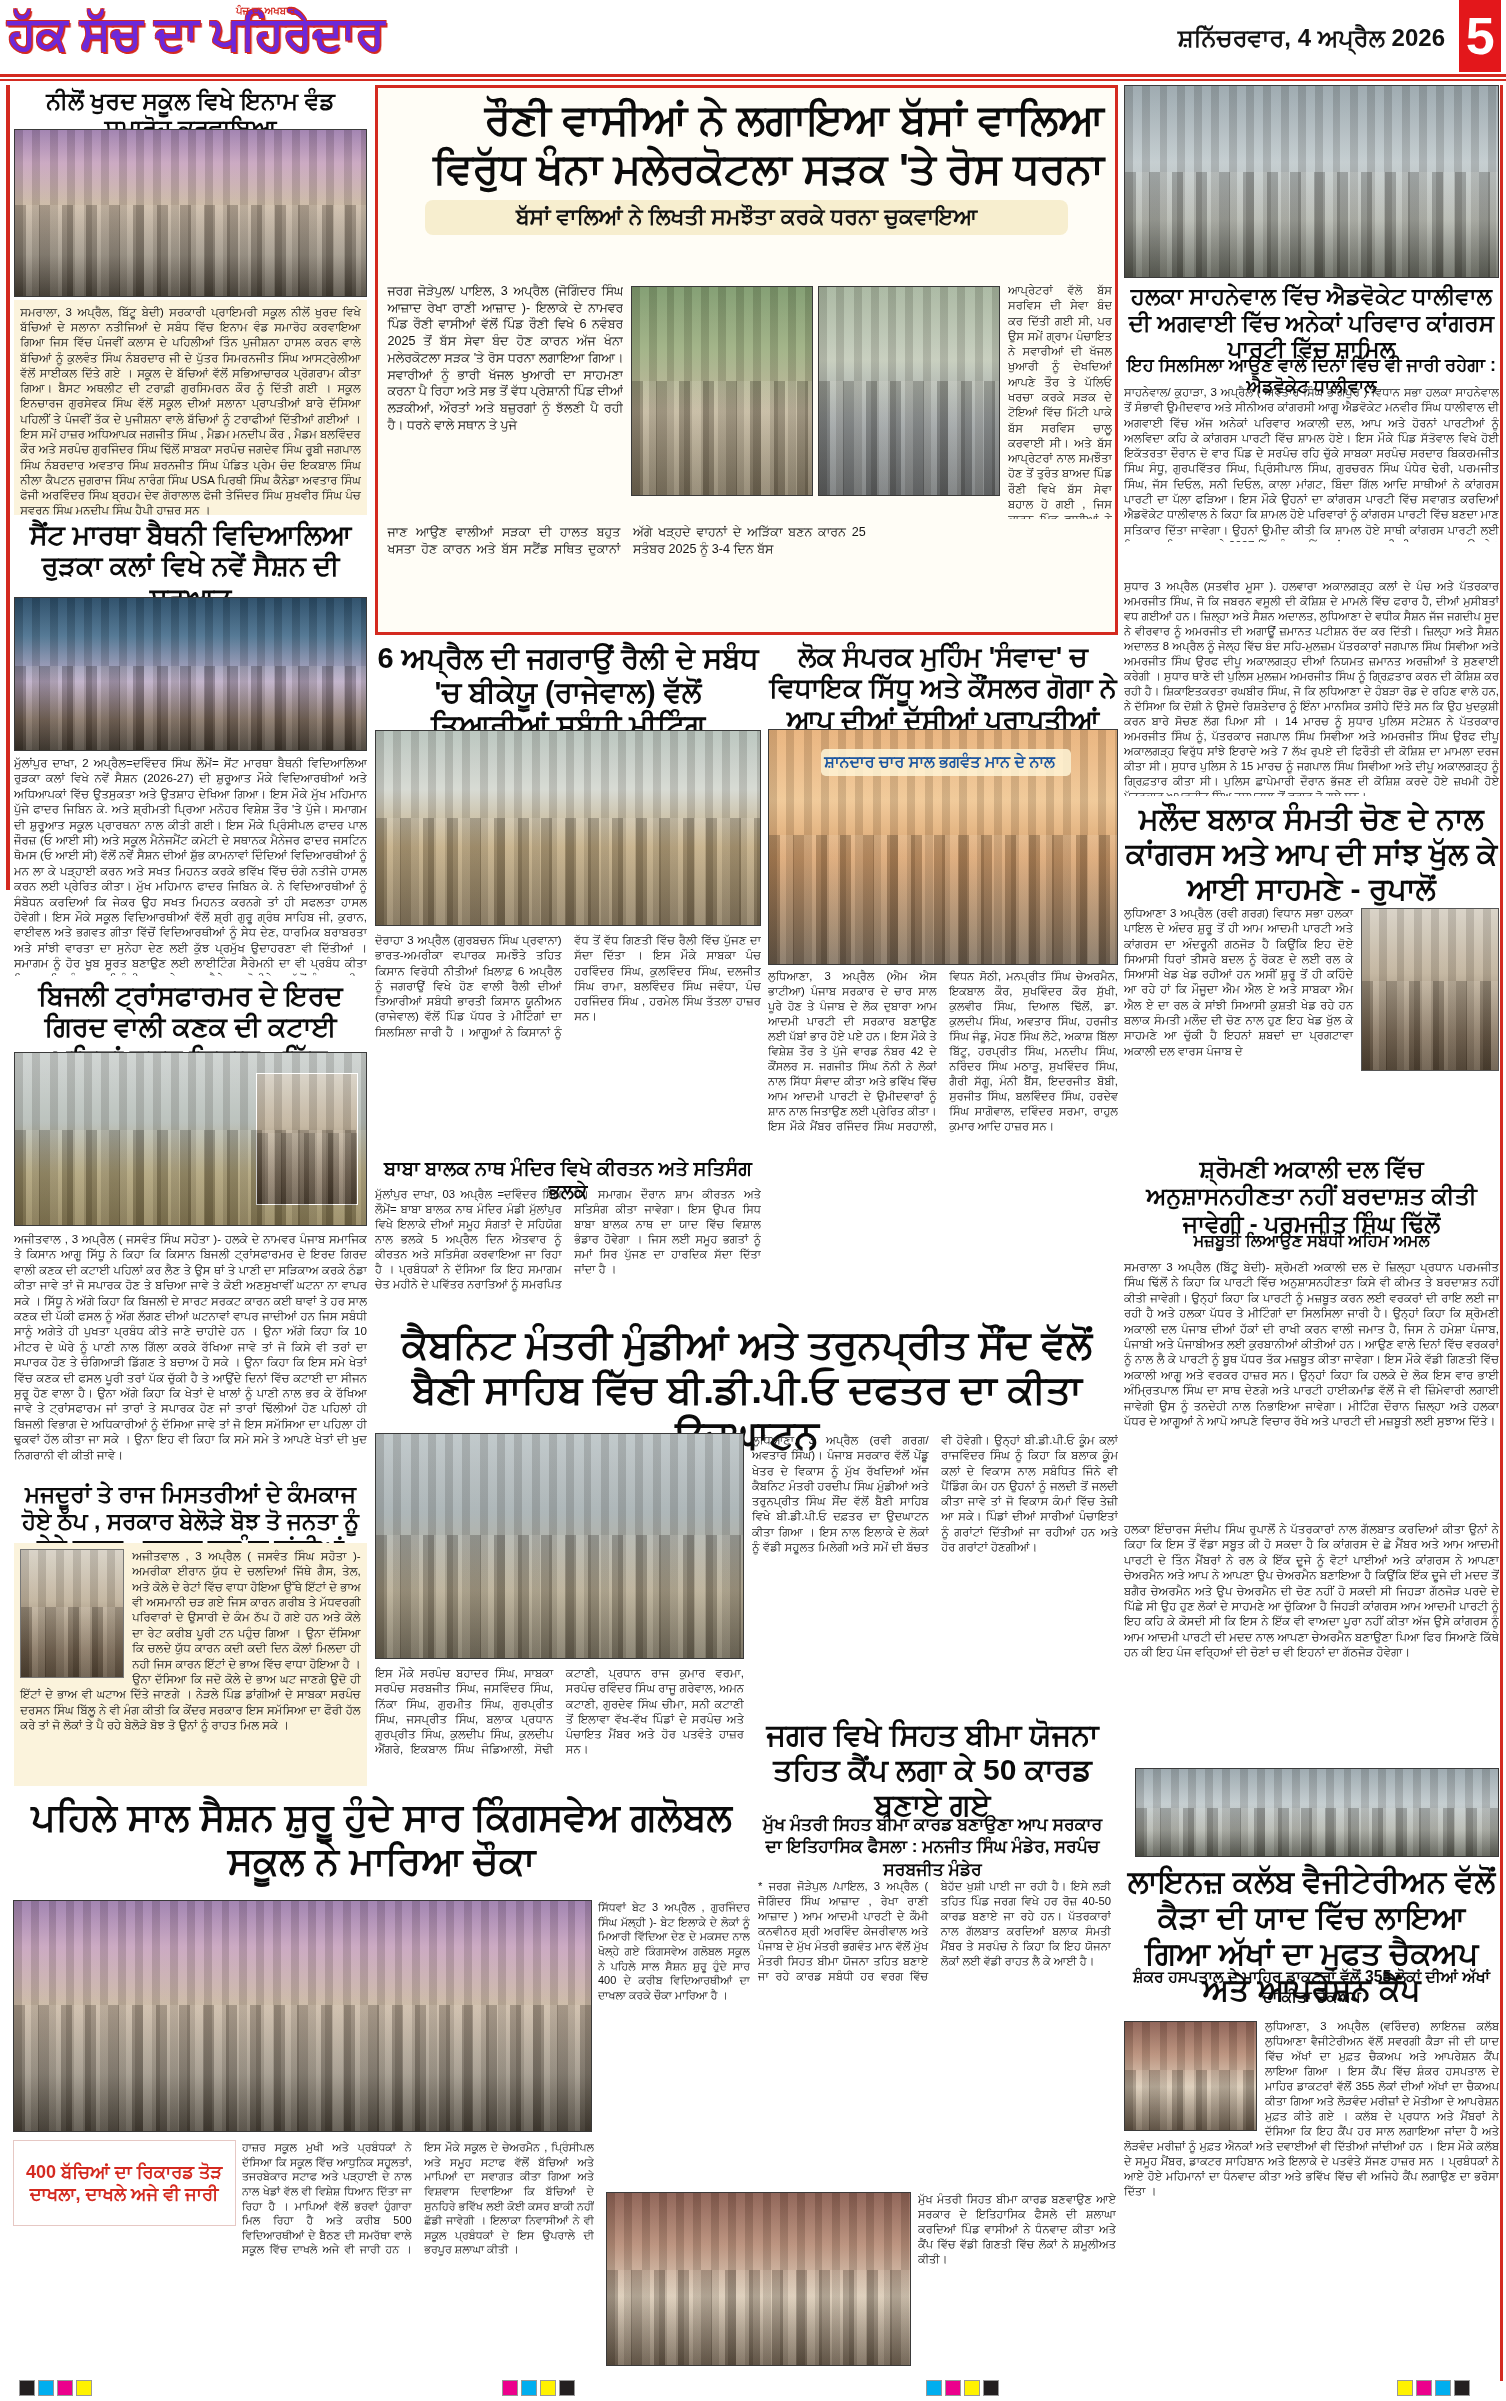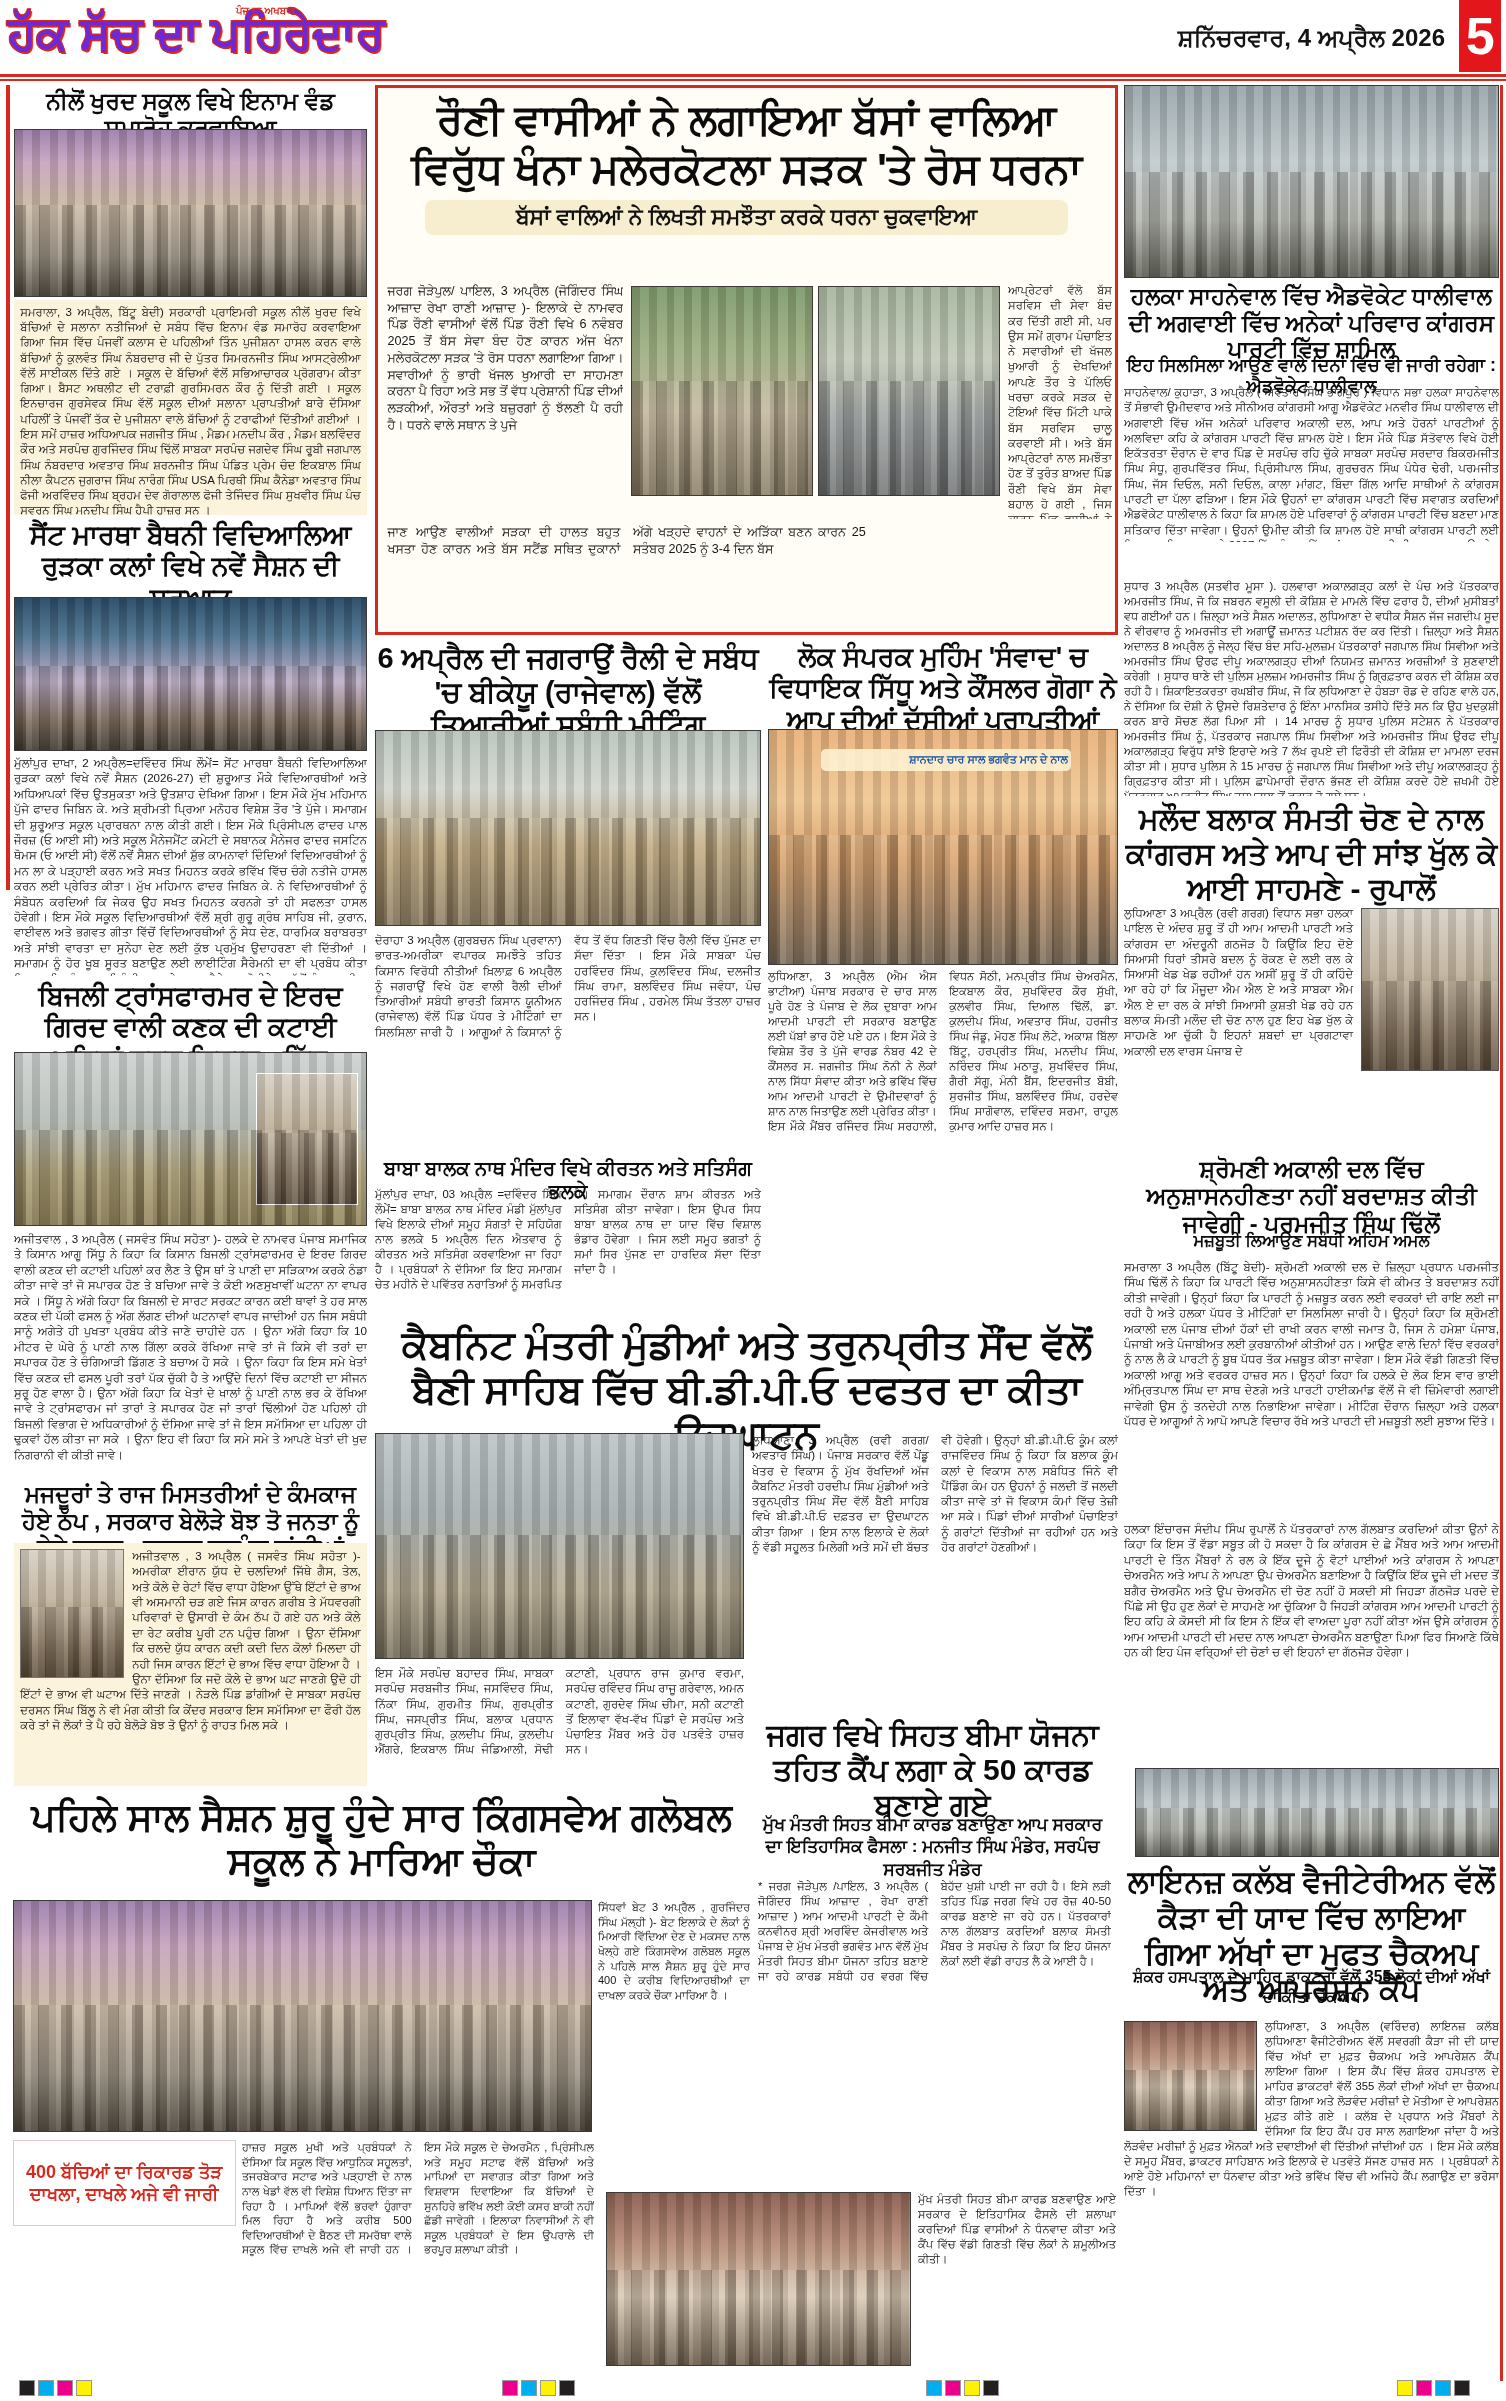--- a/index.html
+++ b/index.html
@@ -63,39 +63,39 @@
   </div>
   <div class="abs body-txt" style="left:14px;top:1231px;width:353px;height:245px;font-size:11.6px;overflow:hidden;">ਅਜੀਤਵਾਲ , 3 ਅਪ੍ਰੈਲ ( ਜਸਵੰਤ ਸਿੰਘ ਸਹੋਤਾ )- ਹਲਕੇ ਦੇ ਨਾਮਵਰ ਪੰਜਾਬ ਸਮਾਜਿਕ ਤੇ ਕਿਸਾਨ ਆਗੂ ਸਿੱਧੂ ਨੇ ਕਿਹਾ ਕਿ ਕਿਸਾਨ ਬਿਜਲੀ ਟ੍ਰਾਂਸਫਾਰਮਰ ਦੇ ਇਰਦ ਗਿਰਦ ਵਾਲੀ ਕਣਕ ਦੀ ਕਟਾਈ ਪਹਿਲਾਂ ਕਰ ਲੈਣ ਤੇ ਉਸ ਥਾਂ ਤੇ ਪਾਣੀ ਦਾ ਸੜਿਕਾਅ ਕਰਕੇ ਠੰਡਾ ਕੀਤਾ ਜਾਵੇ ਤਾਂ ਜੋ ਸਪਾਰਕ ਹੋਣ ਤੇ ਬਚਿਆ ਜਾਵੇ ਤੇ ਕੋਈ ਅਣਸੁਖਾਵੀਂ ਘਟਨਾ ਨਾ ਵਾਪਰ ਸਕੇ । ਸਿੱਧੂ ਨੇ ਅੱਗੇ ਕਿਹਾ ਕਿ ਬਿਜਲੀ ਦੇ ਸਾਰਟ ਸਰਕਟ ਕਾਰਨ ਕਈ ਥਾਵਾਂ ਤੇ ਹਰ ਸਾਲ ਕਣਕ ਦੀ ਪੱਕੀ ਫਸਲ ਨੂੰ ਅੱਗ ਲੱਗਣ ਦੀਆਂ ਘਟਨਾਵਾਂ ਵਾਪਰ ਜਾਦੀਆਂ ਹਨ ਜਿਸ ਸਬੰਧੀ ਸਾਨੂੰ ਅਗੇਤੇ ਹੀ ਪੁਖਤਾ ਪ੍ਰਬੰਧ ਕੀਤੇ ਜਾਣੇ ਚਾਹੀਦੇ ਹਨ । ਉਨਾ ਅੱਗੇ ਕਿਹਾ ਕਿ 10 ਮੀਟਰ ਦੇ ਘੇਰੇ ਨੂੰ ਪਾਣੀ ਨਾਲ ਗਿੱਲਾ ਕਰਕੇ ਰੱਖਿਆ ਜਾਵੇ ਤਾਂ ਜੋ ਕਿਸੇ ਵੀ ਤਰਾਂ ਦਾ ਸਪਾਰਕ ਹੋਣ ਤੇ ਚੰਗਿਆੜੀ ਡਿੱਗਣ ਤੇ ਬਚਾਅ ਹੋ ਸਕੇ । ਉਨਾ ਕਿਹਾ ਕਿ ਇਸ ਸਮੇ ਖੇਤਾਂ ਵਿੱਚ ਕਣਕ ਦੀ ਫਸਲ ਪੂਰੀ ਤਰਾਂ ਪੱਕ ਚੁੱਕੀ ਹੈ ਤੇ ਆਉਂਦੇ ਦਿਨਾਂ ਵਿੱਚ ਕਟਾਈ ਦਾ ਸੀਜਨ ਸੁਰੂ ਹੋਣ ਵਾਲਾ ਹੈ। ਉਨਾ ਅੱਗੇ ਕਿਹਾ ਕਿ ਖੇਤਾਂ ਦੇ ਖਾਲਾਂ ਨੂੰ ਪਾਣੀ ਨਾਲ ਭਰ ਕੇ ਰੱਖਿਆ ਜਾਵੇ ਤੇ ਟ੍ਰਾਂਸਫਾਰਮ ਜਾਂ ਤਾਰਾਂ ਤੇ ਸਪਾਰਕ ਹੋਣ ਜਾਂ ਤਾਰਾਂ ਢਿੱਲੀਆਂ ਹੋਣ ਪਹਿਲਾਂ ਹੀ ਬਿਜਲੀ ਵਿਭਾਗ ਦੇ ਅਧਿਕਾਰੀਆਂ ਨੂੰ ਦੱਸਿਆ ਜਾਵੇ ਤਾਂ ਜੋ ਇਸ ਸਮੱਸਿਆ ਦਾ ਪਹਿਲਾ ਹੀ ਢੁਕਵਾਂ ਹੱਲ ਕੀਤਾ ਜਾ ਸਕੇ । ਉਨਾ ਇਹ ਵੀ ਕਿਹਾ ਕਿ ਸਮੇ ਸਮੇ ਤੇ ਆਪਣੇ ਖੇਤਾਂ ਦੀ ਖੁਦ ਨਿਗਰਾਨੀ ਵੀ ਕੀਤੀ ਜਾਵੇ।</div>
 
   <div class="abs hl" style="left:14px;top:1481px;width:353px;font-size:23px;">ਮਜਦੂਰਾਂ ਤੇ ਰਾਜ ਮਿਸਤਰੀਆਂ ਦੇ ਕੰਮਕਾਜ ਹੋਏ ਠੱਪ , ਸਰਕਾਰ ਬੇਲੋੜੇ ਬੋਝ ਤੋ ਜਨਤਾ ਨੂੰ ਦੇਵੇ ਰਾਹਤ - ਸਾਬਕਾ ਸਰਪੰਚ ਡਾਂਗੀਆਂ</div>
   <div class="abs cream" style="left:14px;top:1543px;width:353px;height:243px;padding:4.7px 6.3px;overflow:hidden;box-sizing:border-box;">
     <div class="ph ph-portrait" style="position:relative;float:left;width:104px;height:129px;margin:1.6px 7.9px 3.1px 0;border:1.6px solid #777;"></div>
     <div class="body-txt" style="font-size:11.6px;">ਅਜੀਤਵਾਲ , 3 ਅਪ੍ਰੈਲ ( ਜਸਵੰਤ ਸਿੰਘ ਸਹੋਤਾ )- ਅਮਰੀਕਾ ਈਰਾਨ ਯੁੱਧ ਦੇ ਚਲਦਿਆਂ ਜਿੱਥੇ ਗੈਸ, ਤੇਲ, ਅਤੇ ਕੋਲੇ ਦੇ ਰੇਟਾਂ ਵਿੱਚ ਵਾਧਾ ਹੋਇਆ ਉੱਥੇ ਇੱਟਾਂ ਦੇ ਭਾਅ ਵੀ ਅਸਮਾਨੀ ਚੜ ਗਏ ਜਿਸ ਕਾਰਨ ਗਰੀਬ ਤੇ ਮੱਧਵਰਗੀ ਪਰਿਵਾਰਾਂ ਦੇ ਉਸਾਰੀ ਦੇ ਕੰਮ ਠੱਪ ਹੋ ਗਏ ਹਨ ਅਤੇ ਕੋਲੇ ਦਾ ਰੇਟ ਕਰੀਬ ਪੂਰੀ ਟਨ ਪਹੁੰਚ ਗਿਆ । ਉਨਾ ਦੱਸਿਆ ਕਿ ਚਲਦੇ ਯੁੱਧ ਕਾਰਨ ਕਦੀ ਕਦੀ ਦਿਨ ਕੋਲਾਂ ਮਿਲਦਾ ਹੀ ਨਹੀ ਜਿਸ ਕਾਰਨ ਇੱਟਾਂ ਦੇ ਭਾਅ ਵਿੱਚ ਵਾਧਾ ਹੋਇਆ ਹੈ । ਉਨਾ ਦੱਸਿਆ ਕਿ ਜਦੋ ਕੋਲੇ ਦੇ ਭਾਅ ਘਟ ਜਾਣਗੇ ਉਦੋ ਹੀ ਇੱਟਾਂ ਦੇ ਭਾਅ ਵੀ ਘਟਾਅ ਦਿੱਤੇ ਜਾਣਗੇ । ਨੇੜਲੇ ਪਿੰਡ ਡਾਂਗੀਆਂ ਦੇ ਸਾਬਕਾ ਸਰਪੰਚ ਦਰਸਨ ਸਿੰਘ ਬਿੱਲੂ ਨੇ ਵੀ ਮੰਗ ਕੀਤੀ ਕਿ ਕੇਂਦਰ ਸਰਕਾਰ ਇਸ ਸਮੱਸਿਆ ਦਾ ਫੌਰੀ ਹੱਲ ਕਰੇ ਤਾਂ ਜੋ ਲੋਕਾਂ ਤੇ ਪੈ ਰਹੇ ਬੇਲੋੜੇ ਬੋਝ ਤੋ ਉਨਾਂ ਨੂੰ ਰਾਹਤ ਮਿਲ ਸਕੇ ।</div>
   </div>
 
   <div class="abs redbox" style="left:375px;top:85px;width:743px;height:550px;background:#fffdf6;">
-    <div class="hl" style="margin:7.9px 11px 4.7px 11px;font-size:42px;">ਰੌਣੀ ਵਾਸੀਆਂ ਨੇ ਲਗਾਇਆ ਬੱਸਾਂ ਵਾਲਿਆ ਵਿਰੁੱਧ ਖੰਨਾ ਮਲੇਰਕੋਟਲਾ ਸੜਕ 'ਤੇ ਰੋਸ ਧਰਨਾ</div>
+    <div class="hl" style="margin:7.9px 11px 4.7px 11px;font-size:42px;text-align:right;">ਰੌਣੀ ਵਾਸੀਆਂ ਨੇ ਲਗਾਇਆ ਬੱਸਾਂ ਵਾਲਿਆ ਵਿਰੁੱਧ ਖੰਨਾ ਮਲੇਰਕੋਟਲਾ ਸੜਕ 'ਤੇ ਰੋਸ ਧਰਨਾ</div>
     <div class="subband" style="margin:6.3px 47px;font-size:22px;padding:4.7px 0;border-radius:8px;">ਬੱਸਾਂ ਵਾਲਿਆਂ ਨੇ ਲਿਖਤੀ ਸਮਝੌਤਾ ਕਰਕੇ ਧਰਨਾ ਚੁਕਵਾਇਆ</div>
     <div style="position:absolute;left:9.4px;top:195px;width:236px;height:236px;overflow:hidden;" class="body-txt">ਜਰਗ ਜੋੜੇਪੁਲ/ ਪਾਇਲ, 3 ਅਪ੍ਰੈਲ (ਜੋਗਿੰਦਰ ਸਿੰਘ ਆਜ਼ਾਦ ਰੇਖਾ ਰਾਣੀ ਆਜ਼ਾਦ )- ਇਲਾਕੇ ਦੇ ਨਾਮਵਰ ਪਿੰਡ ਰੌਣੀ ਵਾਸੀਆਂ ਵੱਲੋਂ ਪਿੰਡ ਰੌਣੀ ਵਿਖੇ 6 ਨਵੰਬਰ 2025 ਤੋਂ ਬੱਸ ਸੇਵਾ ਬੰਦ ਹੋਣ ਕਾਰਨ ਅੱਜ ਖੰਨਾ ਮਲੇਰਕੋਟਲਾ ਸੜਕ 'ਤੇ ਰੋਸ ਧਰਨਾ ਲਗਾਇਆ ਗਿਆ। ਸਵਾਰੀਆਂ ਨੂੰ ਭਾਰੀ ਖੱਜਲ ਖੁਆਰੀ ਦਾ ਸਾਹਮਣਾ ਕਰਨਾ ਪੈ ਰਿਹਾ ਅਤੇ ਸਭ ਤੋਂ ਵੱਧ ਪ੍ਰੇਸ਼ਾਨੀ ਪਿੰਡ ਦੀਆਂ ਲੜਕੀਆਂ, ਔਰਤਾਂ ਅਤੇ ਬਜ਼ੁਰਗਾਂ ਨੂੰ ਝੱਲਣੀ ਪੈ ਰਹੀ ਹੈ। ਧਰਨੇ ਵਾਲੇ ਸਥਾਨ ਤੇ ਪੁਜੇ</div>
     <div class="ph ph-protest" style="left:253px;top:198px;width:182px;height:210px;"></div>
     <div class="ph ph-road" style="left:440px;top:198px;width:182px;height:210px;"></div>
     <div style="position:absolute;left:630px;top:195px;width:104px;height:236px;overflow:hidden;font-size:11.5px;" class="body-txt">ਆਪ੍ਰੇਟਰਾਂ ਵੱਲੋ ਬੱਸ ਸਰਵਿਸ ਦੀ ਸੇਵਾ ਬੰਦ ਕਰ ਦਿੱਤੀ ਗਈ ਸੀ, ਪਰ ਉਸ ਸਮੇਂ ਗ੍ਰਾਮ ਪੰਚਾਇਤ ਨੇ ਸਵਾਰੀਆਂ ਦੀ ਖੱਜਲ ਖੁਆਰੀ ਨੂੰ ਦੇਖਦਿਆਂ ਆਪਣੇ ਤੌਰ ਤੇ ਪੱਲਿਓ ਖਰਚਾ ਕਰਕੇ ਸੜਕ ਦੇ ਟੋਇਆਂ ਵਿੱਚ ਮਿੱਟੀ ਪਾਕੇ ਬੱਸ ਸਰਵਿਸ ਚਾਲੂ ਕਰਵਾਈ ਸੀ। ਅਤੇ ਬੱਸ ਆਪ੍ਰੇਟਰਾਂ ਨਾਲ ਸਮਝੌਤਾ ਹੋਣ ਤੋਂ ਤੁਰੰਤ ਬਾਅਦ ਪਿੰਡ ਰੌਣੀ ਵਿਖੇ ਬੱਸ ਸੇਵਾ ਬਹਾਲ ਹੋ ਗਈ , ਜਿਸ ਕਾਰਨ ਪਿੰਡ ਵਾਸੀਆਂ ਨੇ ਸੁੱਖ ਦਾ ਸਾਹ ਲਿਆ।</div>
     <div style="position:absolute;left:9.4px;top:436px;width:724px;height:102px;overflow:hidden;" class="body-txt cols3">ਜਾਣ ਆਉਣ ਵਾਲੀਆਂ ਸੜਕਾ ਦੀ ਹਾਲਤ ਬਹੁਤ ਖਸਤਾ ਹੋਣ ਕਾਰਨ ਅਤੇ ਬੱਸ ਸਟੈਂਡ ਸਥਿਤ ਦੁਕਾਨਾਂ ਅੱਗੇ ਖੜ੍ਹਦੇ ਵਾਹਨਾਂ ਦੇ ਅੜਿੱਕਾ ਬਣਨ ਕਾਰਨ 25 ਸਤੰਬਰ 2025 ਨੂੰ 3-4 ਦਿਨ ਬੱਸ</div>
   </div>
 
   <div class="abs hl" style="left:375px;top:642px;width:386px;font-size:29px;">6 ਅਪ੍ਰੈਲ ਦੀ ਜਗਰਾਉਂ ਰੈਲੀ ਦੇ ਸਬੰਧ 'ਚ ਬੀਕੇਯੂ (ਰਾਜੇਵਾਲ) ਵੱਲੋਂ ਤਿਆਰੀਆਂ ਸਬੰਧੀ ਮੀਟਿੰਗ</div>
   <div class="ph ph-truck" style="left:375px;top:730px;width:386px;height:196px;"></div>
   <div class="abs body-txt cols2" style="left:375px;top:933px;width:386px;height:220px;font-size:11.5px;overflow:hidden;">ਦੋਰਾਹਾ 3 ਅਪ੍ਰੈਲ (ਗੁਰਬਚਨ ਸਿੰਘ ਪ੍ਰਵਾਨਾ) ਭਾਰਤ-ਅਮਰੀਕਾ ਵਪਾਰਕ ਸਮਝੌਤੇ ਤਹਿਤ ਕਿਸਾਨ ਵਿਰੋਧੀ ਨੀਤੀਆਂ ਖ਼ਿਲਾਫ਼ 6 ਅਪ੍ਰੈਲ ਨੂੰ ਜਗਰਾਉਂ ਵਿਖੇ ਹੋਣ ਵਾਲੀ ਰੈਲੀ ਦੀਆਂ ਤਿਆਰੀਆਂ ਸਬੰਧੀ ਭਾਰਤੀ ਕਿਸਾਨ ਯੂਨੀਅਨ (ਰਾਜੇਵਾਲ) ਵੱਲੋਂ ਪਿੰਡ ਪੱਧਰ ਤੇ ਮੀਟਿੰਗਾਂ ਦਾ ਸਿਲਸਿਲਾ ਜਾਰੀ ਹੈ । ਆਗੂਆਂ ਨੇ ਕਿਸਾਨਾਂ ਨੂੰ ਵੱਧ ਤੋਂ ਵੱਧ ਗਿਣਤੀ ਵਿੱਚ ਰੈਲੀ ਵਿੱਚ ਪੁੱਜਣ ਦਾ ਸੱਦਾ ਦਿੱਤਾ । ਇਸ ਮੌਕੇ ਸਾਬਕਾ ਪੰਚ ਹਰਵਿੰਦਰ ਸਿੰਘ, ਕੁਲਵਿੰਦਰ ਸਿੰਘ, ਦਲਜੀਤ ਸਿੰਘ ਰਾਮਾ, ਬਲਵਿੰਦਰ ਸਿੰਘ ਜਵੰਧਾ, ਪੰਚ ਹਰਜਿੰਦਰ ਸਿੰਘ , ਹਰਮੇਲ ਸਿੰਘ ਤੱਤਲਾ ਹਾਜ਼ਰ ਸਨ।</div>
 
   <div class="abs hl" style="left:375px;top:1157px;width:386px;font-size:19.6px;">ਬਾਬਾ ਬਾਲਕ ਨਾਥ ਮੰਦਿਰ ਵਿਖੇ ਕੀਰਤਨ ਅਤੇ ਸਤਿਸੰਗ ਭਲਕੇ</div>
   <div class="abs body-txt cols2" style="left:375px;top:1187px;width:386px;height:126px;font-size:11.3px;overflow:hidden;">ਮੁੱਲਾਂਪੁਰ ਦਾਖਾ, 03 ਅਪ੍ਰੈਲ =ਦਵਿੰਦਰ ਸਿੰਘ ਲੌਮੇਂ= ਬਾਬਾ ਬਾਲਕ ਨਾਥ ਮੰਦਿਰ ਮੰਡੀ ਮੁੱਲਾਂਪੁਰ ਵਿਖੇ ਇਲਾਕੇ ਦੀਆਂ ਸਮੂਹ ਸੰਗਤਾਂ ਦੇ ਸਹਿਯੋਗ ਨਾਲ ਭਲਕੇ 5 ਅਪ੍ਰੈਲ ਦਿਨ ਐਤਵਾਰ ਨੂੰ ਕੀਰਤਨ ਅਤੇ ਸਤਿਸੰਗ ਕਰਵਾਇਆ ਜਾ ਰਿਹਾ ਹੈ । ਪ੍ਰਬੰਧਕਾਂ ਨੇ ਦੱਸਿਆ ਕਿ ਇਹ ਸਮਾਗਮ ਚੇਤ ਮਹੀਨੇ ਦੇ ਪਵਿੱਤਰ ਨਰਾਤਿਆਂ ਨੂੰ ਸਮਰਪਿਤ ਹੈ। ਸਮਾਗਮ ਦੌਰਾਨ ਸ਼ਾਮ ਕੀਰਤਨ ਅਤੇ ਸਤਿਸੰਗ ਕੀਤਾ ਜਾਵੇਗਾ। ਇਸ ਉਪਰ ਸਿਧ ਬਾਬਾ ਬਾਲਕ ਨਾਥ ਦਾ ਯਾਦ ਵਿੱਚ ਵਿਸ਼ਾਲ ਭੰਡਾਰ ਹੋਵੇਗਾ । ਜਿਸ ਲਈ ਸਮੂਹ ਭਗਤਾਂ ਨੂੰ ਸਮਾਂ ਸਿਰ ਪੁੱਜਣ ਦਾ ਹਾਰਦਿਕ ਸੱਦਾ ਦਿੱਤਾ ਜਾਂਦਾ ਹੈ ।</div>
 
   <div class="abs hl" style="left:768px;top:642px;width:350px;font-size:27px;">ਲੋਕ ਸੰਪਰਕ ਮੁਹਿੰਮ 'ਸੰਵਾਦ' ਚ ਵਿਧਾਇਕ ਸਿੱਧੂ ਅਤੇ ਕੌਂਸਲਰ ਗੋਗਾ ਨੇ ਆਪ ਦੀਆਂ ਦੱਸੀਆਂ ਪ੍ਰਾਪਤੀਆਂ</div>
   <div class="ph ph-banner" style="left:768px;top:729px;width:350px;height:236px;">
-    <div style="position:absolute;left:15%;top:8%;width:70%;text-align:right;font-weight:bold;color:#1c56a0;font-size:11px;background:rgba(255,244,214,.85);padding:4.7px 3.1px;border-radius:4.7px;">ਸ਼ਾਨਦਾਰ ਚਾਰ ਸਾਲ ਭਗਵੰਤ ਮਾਨ ਦੇ ਨਾਲ</div>
+    <div style="position:absolute;left:15%;top:8%;width:70%;text-align:left;font-weight:bold;color:#1c56a0;font-size:16px;background:rgba(255,244,214,.85);padding:4.7px 3.1px;border-radius:4.7px;">ਸ਼ਾਨਦਾਰ ਚਾਰ ਸਾਲ ਭਗਵੰਤ ਮਾਨ ਦੇ ਨਾਲ</div>
   </div>
   <div class="abs body-txt cols2" style="left:768px;top:969px;width:350px;height:344px;font-size:11.3px;overflow:hidden;">ਲੁਧਿਆਣਾ, 3 ਅਪ੍ਰੈਲ (ਐਮ ਐਸ ਭਾਟੀਆ) ਪੰਜਾਬ ਸਰਕਾਰ ਦੇ ਚਾਰ ਸਾਲ ਪੂਰੇ ਹੋਣ ਤੇ ਪੰਜਾਬ ਦੇ ਲੋਕ ਦੁਬਾਰਾ ਆਮ ਆਦਮੀ ਪਾਰਟੀ ਦੀ ਸਰਕਾਰ ਬਣਾਉਣ ਲਈ ਪੱਬਾਂ ਭਾਰ ਹੋਏ ਪਏ ਹਨ। ਇਸ ਮੌਕੇ ਤੇ ਵਿਸ਼ੇਸ਼ ਤੌਰ ਤੇ ਪੁੱਜੇ ਵਾਰਡ ਨੰਬਰ 42 ਦੇ ਕੌਂਸਲਰ ਸ. ਜਗਜੀਤ ਸਿੰਘ ਨੋਨੀ ਨੇ ਲੋਕਾਂ ਨਾਲ ਸਿੱਧਾ ਸੰਵਾਦ ਕੀਤਾ ਅਤੇ ਭਵਿੱਖ ਵਿੱਚ ਆਮ ਆਦਮੀ ਪਾਰਟੀ ਦੇ ਉਮੀਦਵਾਰਾਂ ਨੂੰ ਸ਼ਾਨ ਨਾਲ ਜਿਤਾਉਣ ਲਈ ਪ੍ਰੇਰਿਤ ਕੀਤਾ। ਇਸ ਮੌਕੇ ਮੈਂਬਰ ਰਜਿੰਦਰ ਸਿੰਘ ਸਰਹਾਲੀ, ਵਿਧਨ ਸੋਠੀ, ਮਨਪ੍ਰੀਤ ਸਿੰਘ ਚੇਅਰਮੈਨ, ਇਕਬਾਲ ਕੌਰ, ਸੁਖਵਿੰਦਰ ਕੌਰ ਸੁੱਖੀ, ਕੁਲਵੀਰ ਸਿੰਘ, ਦਿਆਲ ਢਿੱਲੋਂ, ਡਾ. ਕੁਲਦੀਪ ਸਿੰਘ, ਅਵਤਾਰ ਸਿੰਘ, ਹਰਜੀਤ ਸਿੰਘ ਜੰਡੂ, ਮੋਹਣ ਸਿੰਘ ਲੋਟੇ, ਅਕਾਸ਼ ਬਿੱਲਾ ਬਿੱਟੂ, ਹਰਪ੍ਰੀਤ ਸਿੰਘ, ਮਨਦੀਪ ਸਿੰਘ, ਨਰਿੰਦਰ ਸਿੰਘ ਮਠਾੜੂ, ਸੁਖਵਿੰਦਰ ਸਿੰਘ, ਗੈਰੀ ਸੱਗੂ, ਮੰਨੀ ਬੈਂਸ, ਇਦਰਜੀਤ ਬੋਬੀ, ਸੁਰਜੀਤ ਸਿੰਘ, ਬਲਵਿੰਦਰ ਸਿੰਘ, ਹਰਦੇਵ ਸਿੰਘ ਸਾਗੋਵਾਲ, ਦਵਿੰਦਰ ਸਰਮਾ, ਰਾਹੁਲ ਕੁਮਾਰ ਆਦਿ ਹਾਜ਼ਰ ਸਨ।</div>
 
   <div class="abs hl" style="left:382px;top:1322px;width:730px;font-size:39px;">ਕੈਬਨਿਟ ਮੰਤਰੀ ਮੁੰਡੀਆਂ ਅਤੇ ਤਰੁਨਪ੍ਰੀਤ ਸੌਂਦ ਵੱਲੋਂ ਬੈਣੀ ਸਾਹਿਬ ਵਿੱਚ ਬੀ.ਡੀ.ਪੀ.ਓ ਦਫਤਰ ਦਾ ਕੀਤਾ ਉਦਘਾਟਨ</div>
   <div class="ph ph-ground" style="left:375px;top:1433px;width:369px;height:226px;"></div>
   <div class="abs body-txt cols2" style="left:752px;top:1433px;width:366px;height:276px;font-size:11.5px;overflow:hidden;">ਲੁਧਿਆਣਾ, 3 ਅਪ੍ਰੈਲ (ਰਵੀ ਗਰਗ/ਅਵਤਾਰ ਸਿੰਘ)। ਪੰਜਾਬ ਸਰਕਾਰ ਵੱਲੋਂ ਪੇਂਡੂ ਖੇਤਰ ਦੇ ਵਿਕਾਸ ਨੂੰ ਮੁੱਖ ਰੱਖਦਿਆਂ ਅੱਜ ਕੈਬਨਿਟ ਮੰਤਰੀ ਹਰਦੀਪ ਸਿੰਘ ਮੁੰਡੀਆਂ ਅਤੇ ਤਰੁਨਪ੍ਰੀਤ ਸਿੰਘ ਸੌਂਦ ਵੱਲੋਂ ਬੈਣੀ ਸਾਹਿਬ ਵਿਖੇ ਬੀ.ਡੀ.ਪੀ.ਓ ਦਫ਼ਤਰ ਦਾ ਉਦਘਾਟਨ ਕੀਤਾ ਗਿਆ । ਇਸ ਨਾਲ ਇਲਾਕੇ ਦੇ ਲੋਕਾਂ ਨੂੰ ਵੱਡੀ ਸਹੂਲਤ ਮਿਲੇਗੀ ਅਤੇ ਸਮੇਂ ਦੀ ਬੱਚਤ ਵੀ ਹੋਵੇਗੀ। ਉਨ੍ਹਾਂ ਬੀ.ਡੀ.ਪੀ.ਓ ਕੂੰਮ ਕਲਾਂ ਰਾਜਵਿੰਦਰ ਸਿੰਘ ਨੂੰ ਕਿਹਾ ਕਿ ਬਲਾਕ ਕੂੰਮ ਕਲਾਂ ਦੇ ਵਿਕਾਸ ਨਾਲ ਸਬੰਧਿਤ ਜਿੰਨੇ ਵੀ ਪੈਂਡਿੰਗ ਕੰਮ ਹਨ ਉਹਨਾਂ ਨੂੰ ਜਲਦੀ ਤੋਂ ਜਲਦੀ ਕੀਤਾ ਜਾਵੇ ਤਾਂ ਜੋ ਵਿਕਾਸ ਕੰਮਾਂ ਵਿੱਚ ਤੇਜ਼ੀ ਆ ਸਕੇ। ਪਿੰਡਾਂ ਦੀਆਂ ਸਾਰੀਆਂ ਪੰਚਾਇਤਾਂ ਨੂੰ ਗਰਾਂਟਾਂ ਦਿੱਤੀਆਂ ਜਾ ਰਹੀਆਂ ਹਨ ਅਤੇ ਹੋਰ ਗਰਾਂਟਾਂ ਹੋਣਗੀਆਂ।</div>
   <div class="abs body-txt cols2" style="left:375px;top:1666px;width:369px;height:122px;font-size:11.5px;overflow:hidden;">ਇਸ ਮੌਕੇ ਸਰਪੰਚ ਬਹਾਦਰ ਸਿੰਘ, ਸਾਬਕਾ ਸਰਪੰਚ ਸਰਬਜੀਤ ਸਿੰਘ, ਜਸਵਿੰਦਰ ਸਿੰਘ, ਨਿੱਕਾ ਸਿੰਘ, ਗੁਰਮੀਤ ਸਿੰਘ, ਗੁਰਪ੍ਰੀਤ ਸਿੰਘ, ਜਸਪ੍ਰੀਤ ਸਿੰਘ, ਬਲਾਕ ਪ੍ਰਧਾਨ ਗੁਰਪ੍ਰੀਤ ਸਿੰਘ, ਕੁਲਦੀਪ ਸਿੰਘ, ਕੁਲਦੀਪ ਐਂਗਰੇ, ਇਕਬਾਲ ਸਿੰਘ ਜੰਡਿਆਲੀ, ਸੋਢੀ ਕਟਾਣੀ, ਪ੍ਰਧਾਨ ਰਾਜ ਕੁਮਾਰ ਵਰਮਾ, ਸਰਪੰਚ ਰਵਿੰਦਰ ਸਿੰਘ ਰਾਜੂ ਗਰੇਵਾਲ, ਅਮਨ ਕਟਾਣੀ, ਗੁਰਦੇਵ ਸਿੰਘ ਚੀਮਾ, ਸਨੀ ਕਟਾਣੀ ਤੋਂ ਇਲਾਵਾ ਵੱਖ-ਵੱਖ ਪਿੰਡਾਂ ਦੇ ਸਰਪੰਚ ਅਤੇ ਪੰਚਾਇਤ ਮੈਂਬਰ ਅਤੇ ਹੋਰ ਪਤਵੰਤੇ ਹਾਜ਼ਰ ਸਨ।</div>
 
   <div class="abs hl" style="left:758px;top:1718px;width:349px;font-size:30px;">ਜਗਰ ਵਿਖੇ ਸਿਹਤ ਬੀਮਾ ਯੋਜਨਾ ਤਹਿਤ ਕੈਂਪ ਲਗਾ ਕੇ 50 ਕਾਰਡ ਬਣਾਏ ਗਏ</div>
   <div class="abs hl" style="left:758px;top:1813px;width:349px;font-size:17.3px;line-height:1.3;">ਮੁੱਖ ਮੰਤਰੀ ਸਿਹਤ ਬੀਮਾ ਕਾਰਡ ਬਣਾਉਣਾ ਆਪ ਸਰਕਾਰ ਦਾ ਇਤਿਹਾਸਿਕ ਫੈਸਲਾ : ਮਨਜੀਤ ਸਿੰਘ ਮੰਡੇਰ, ਸਰਪੰਚ ਸਰਬਜੀਤ ਮੰਡੇਰ</div>

